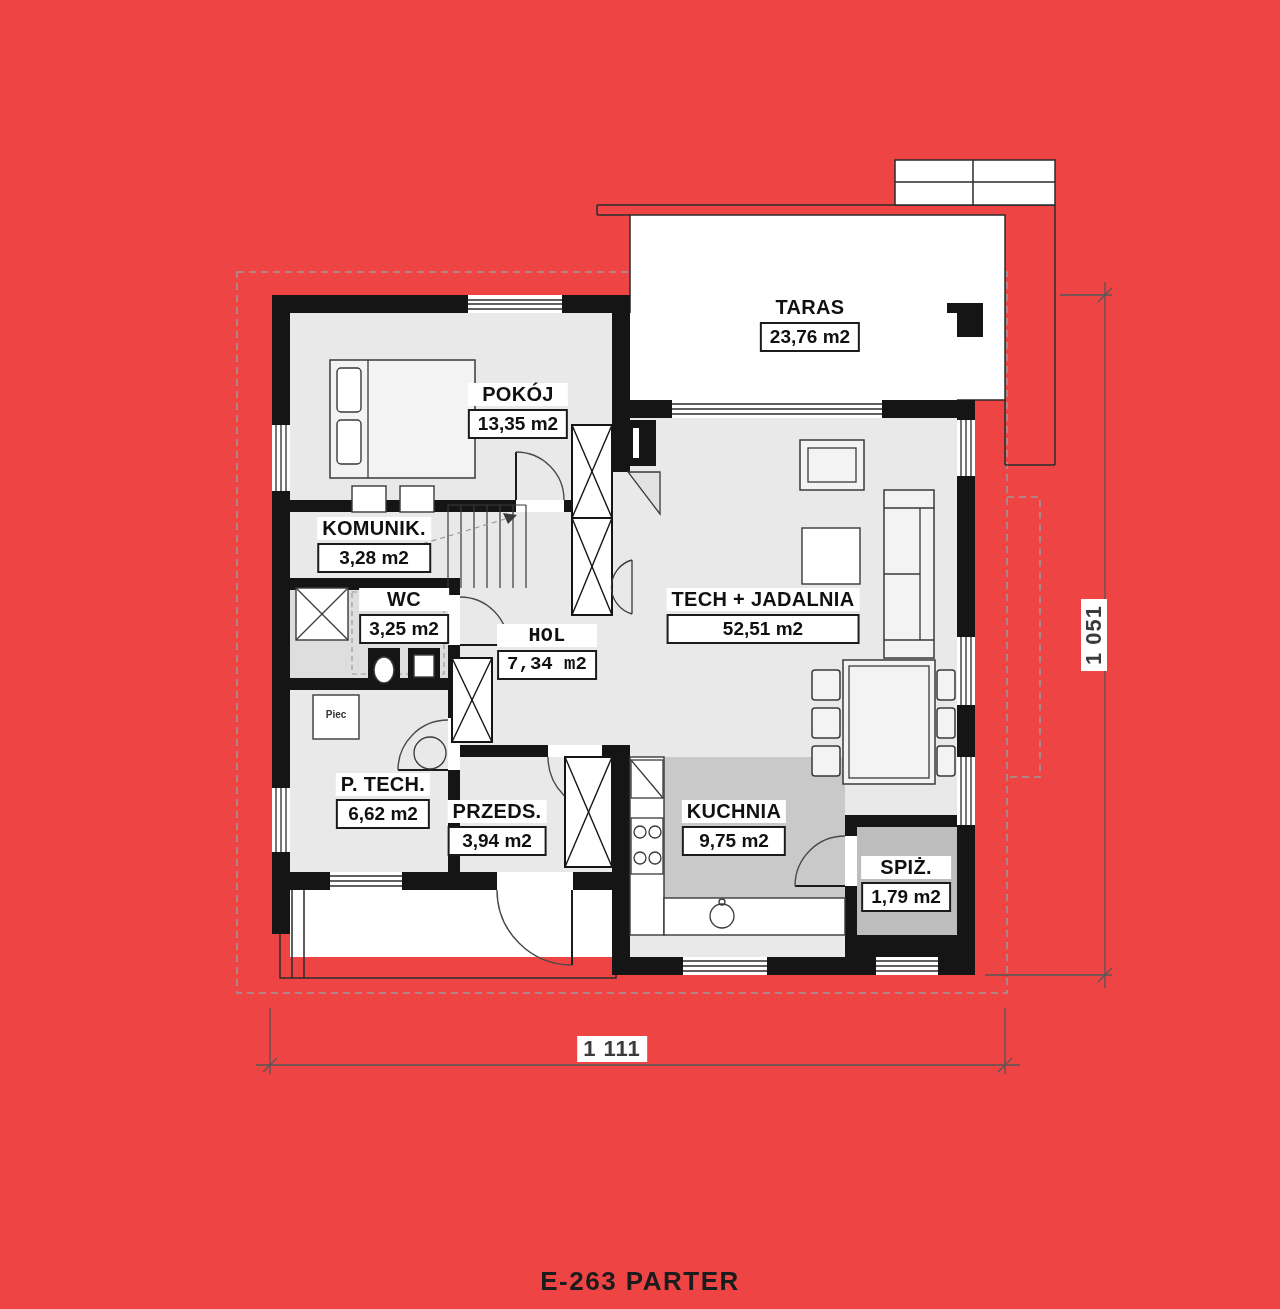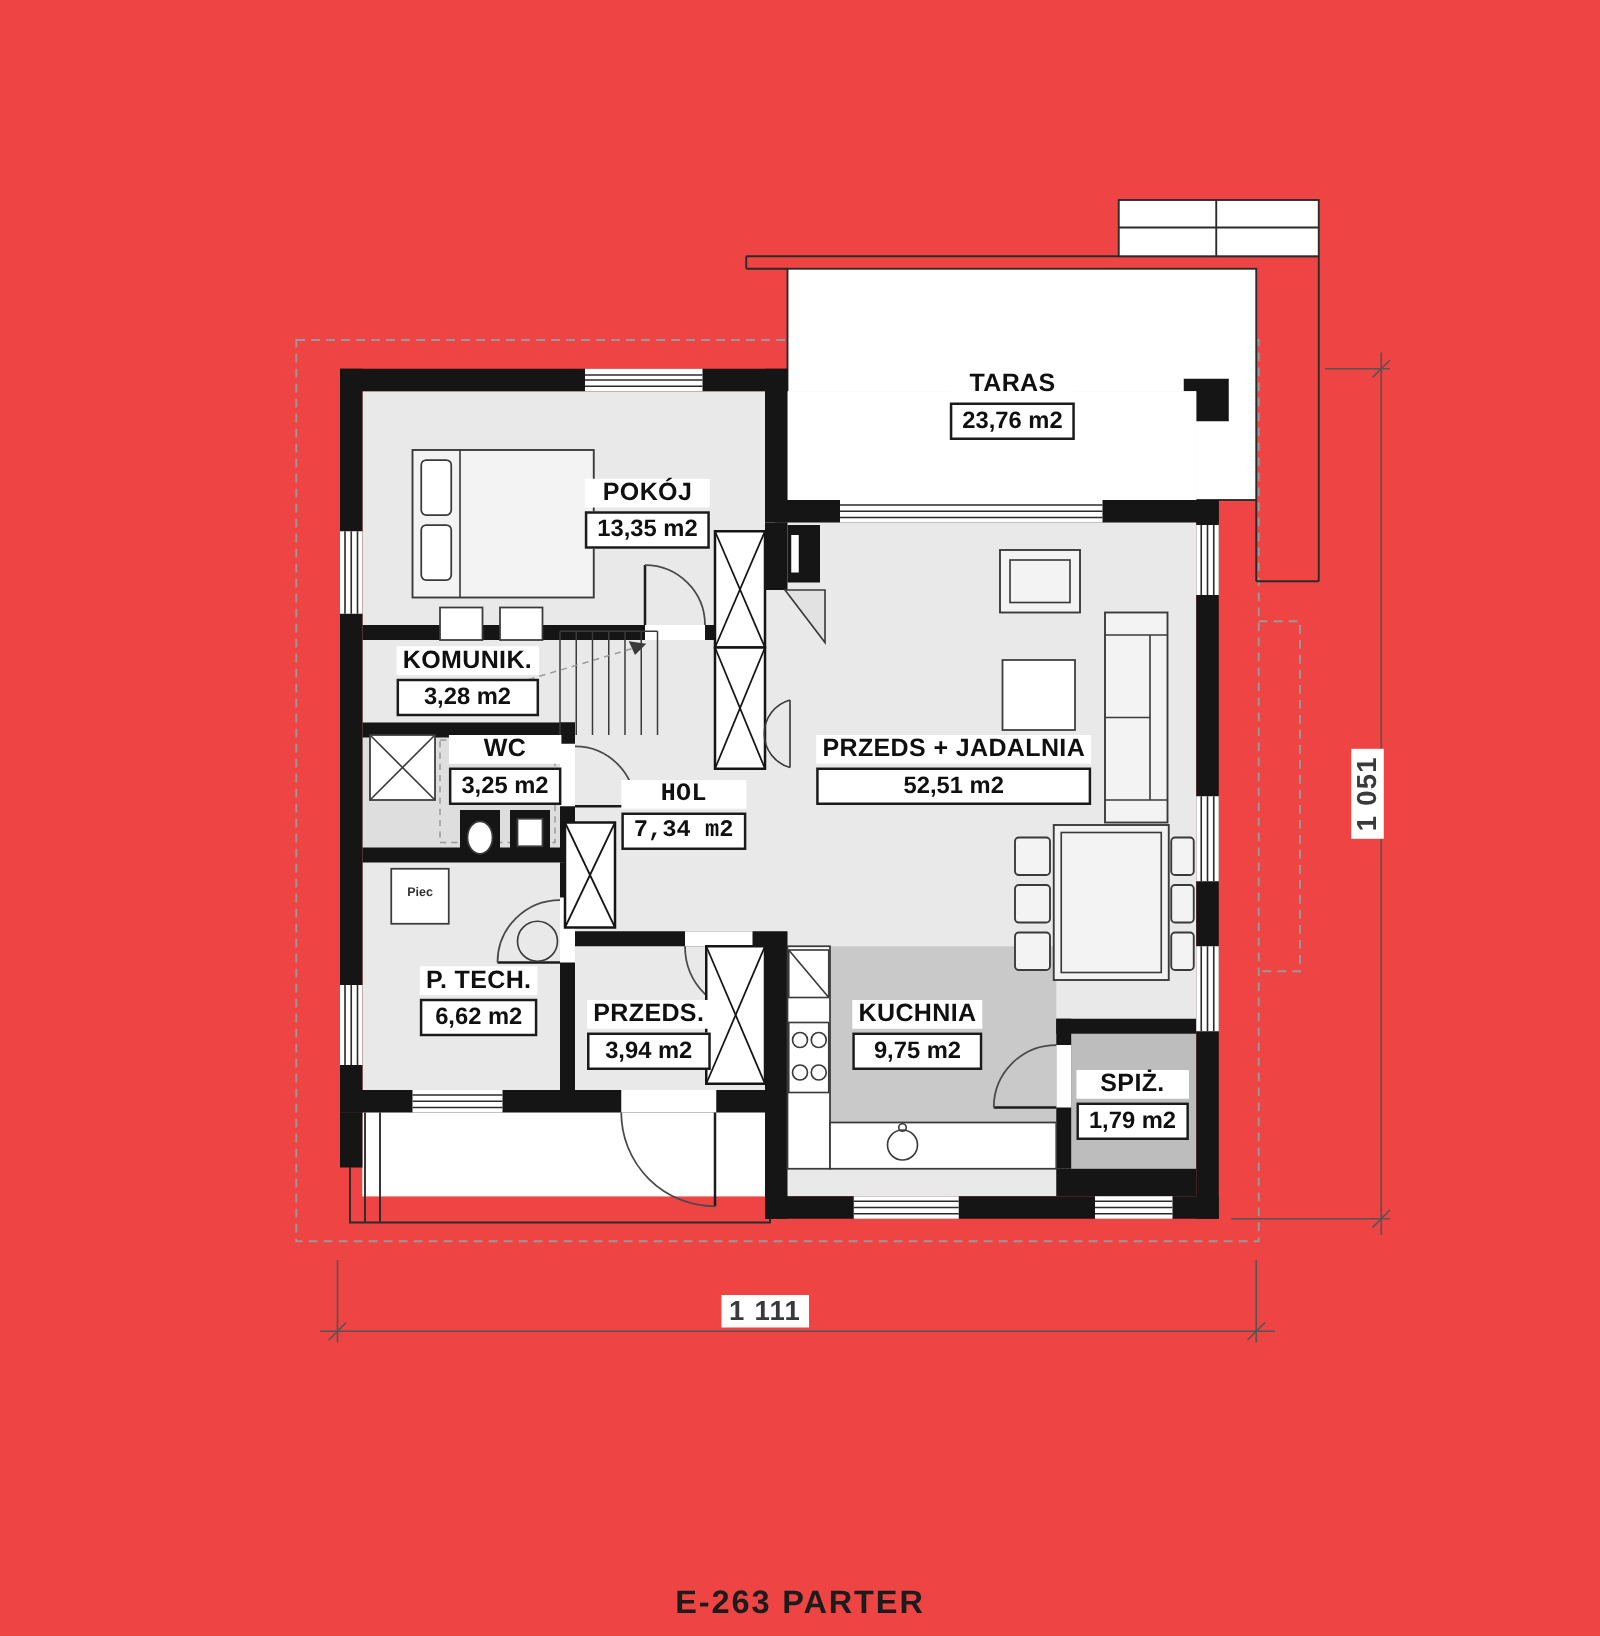--- a/index.html
+++ b/index.html
@@ -327,28 +327,28 @@
     </div>
     <div class="room-label" style="left:404px; top:588px;">
       <span class="rname">WC</span>
       <span class="rarea">3,25 m2</span>
     </div>
     <div class="room-label" style="left:547px; top:624px;font-family:Liberation Mono, monospace;">
       <span class="rname">HOL</span>
       <span class="rarea">7,34 m2</span>
     </div>
     <div class="room-label" style="left:763px; top:588px;">
-      <span class="rname">PRZEDS + JADALNIA</span>
+      <span class="rname">TECH + JADALNIA</span>
       <span class="rarea">52,51 m2</span>
     </div>
     <div class="room-label" style="left:383px; top:773px;">
       <span class="rname">P. TECH.</span>
       <span class="rarea">6,62 m2</span>
     </div>
-    <div class="room-label" style="left:519px; top:800px;">
+    <div class="room-label" style="left:497px; top:800px;">
       <span class="rname">PRZEDS.</span>
       <span class="rarea">3,94 m2</span>
     </div>
     <div class="room-label" style="left:734px; top:800px;">
       <span class="rname">KUCHNIA</span>
       <span class="rarea">9,75 m2</span>
     </div>
     <div class="room-label" style="left:906px; top:856px;">
       <span class="rname">SPIŻ.</span>
       <span class="rarea">1,79 m2</span>

